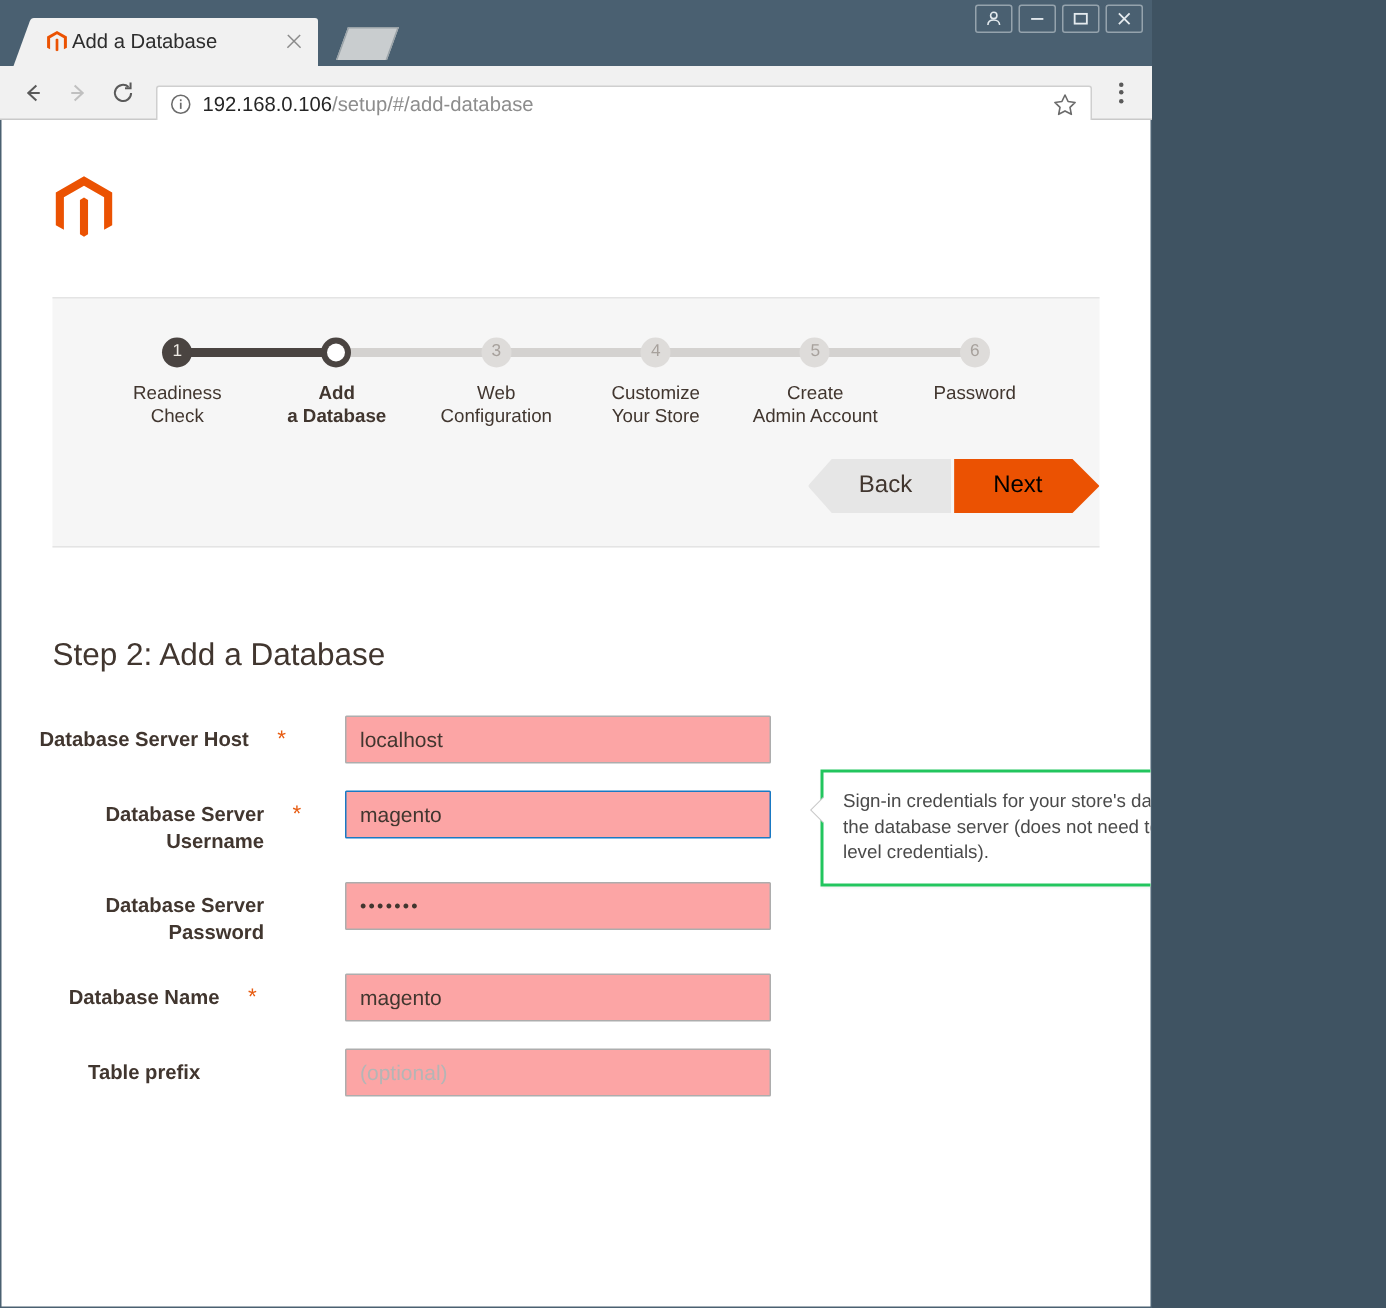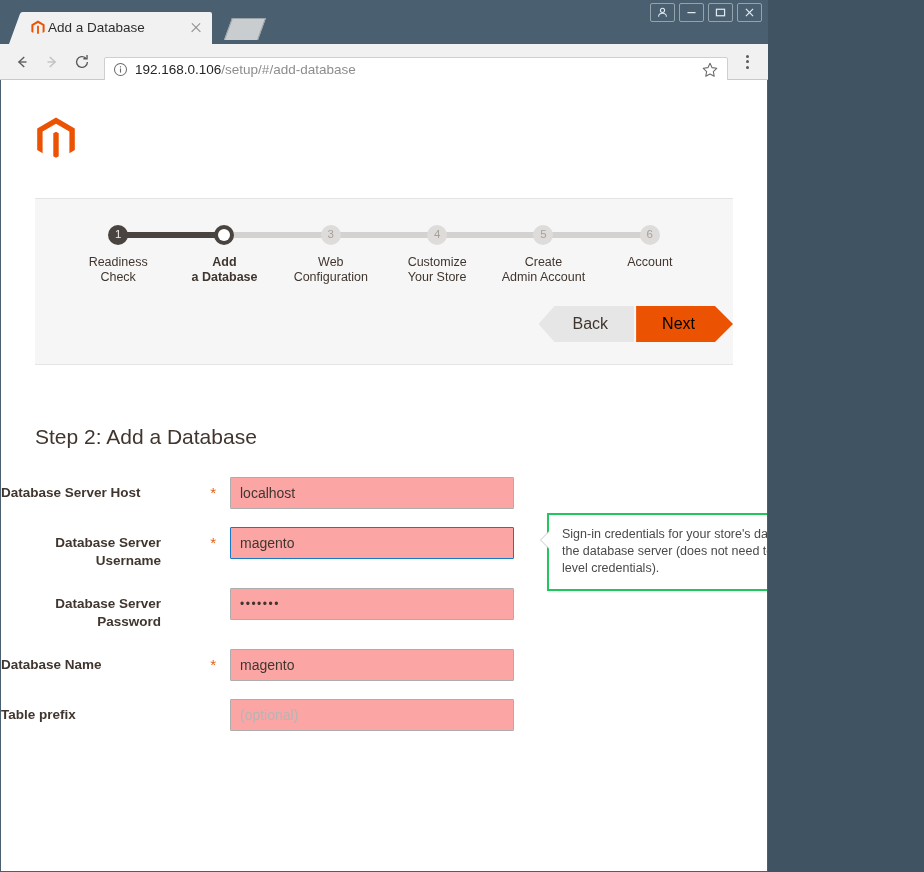--- a/index.html
+++ b/index.html
@@ -279,21 +279,21 @@
   .field-row {
     display: flex;
     align-items: flex-start;
     margin-bottom: 18px;
     position: relative;
   }
   .field-label-box {
     width: 215px;
     text-align: right;
     padding-top: 7px;
-    display: flex; justify-content: space-between; align-items: flex-start;
+    display: flex; justify-content: center; align-items: flex-start;
     gap: 19px;
   }
   .field-label {
     font-size: 13.5px;
     font-weight: bold;
     color: #41362f;
     line-height: 18px;
     max-width: 160px;
   }
   .req {
@@ -487,21 +487,21 @@
         <div class="step pending">
           <div class="bar"></div>
           <div class="circle">5</div>
           <div class="step-label">Create
 Admin Account</div>
         </div>
 
         <div class="step pending">
           <div class="bar"></div>
           <div class="circle">6</div>
-          <div class="step-label">Account</div>
+          <div class="step-label">Password</div>
         </div>
 
       </div>
 
       <div class="btn-row">
         <div class="chev-btn btn-back">Back</div>
         <div class="chev-btn btn-next">Next</div>
       </div>
     </div>
 

